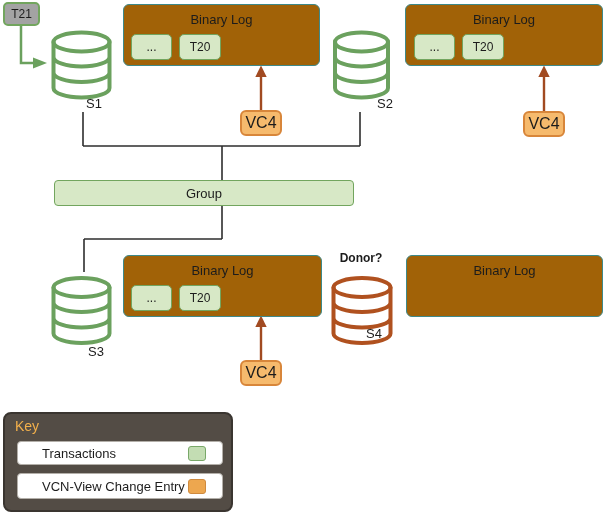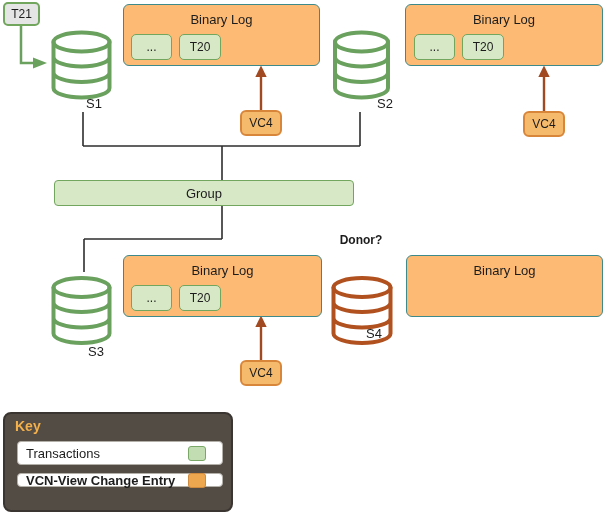--- a/index.html
+++ b/index.html
@@ -6,49 +6,49 @@
   .canvas {
     position:relative; width:606px; height:515px; background:#ffffff;
     font-family:"Liberation Sans", sans-serif; color:#1c1c1c; overflow:hidden;
   }
   .abs { position:absolute; box-sizing:border-box; }
   svg.layer { position:absolute; left:0; top:0; }
 
   .node { display:flex; align-items:center; justify-content:center; }
 
   .green-node {
-    background:#e5e5e5; border:2px solid #72a55e; border-radius:5px;
+    background:#a3a3a3; border:2px solid #72a55e; border-radius:5px;
     font-size:12px;
   }
   .binlog {
-    background:#fdba74; border:1.5px solid #3e8989; border-radius:6px;
+    background:#a16207; border:1.5px solid #3e8989; border-radius:6px;
   }
   .binlog-title { text-align:center; margin-top:7px; font-size:13px; }
   .entries { position:absolute; left:7px; top:29px; display:flex; gap:7px; }
   .entry {
     width:41px; height:26px; box-sizing:border-box;
     background:#d7e8c6; border:1.5px solid #72a55e; border-radius:5px;
     display:flex; align-items:center; justify-content:center; font-size:12px;
   }
   .vc {
     background:#f6ba6d; border:2px solid #d8863a; border-radius:6px;
-    font-size:12px;
+    font-size:16px;
   }
   .group-box {
     background:#d7e8c6; border:1.5px solid #72a55e; border-radius:4px;
     font-size:13px;
   }
   .srv-label { font-size:13px; text-align:right; }
   .donor { font-size:12px; font-weight:bold; text-align:center; }
 
   .key-panel { background:#534c45; border:2px solid #3a3530; border-radius:8px; }
-  .key-title { position:absolute; left:10px; top:4px; color:#f3b04b; font-weight:bold; font-size:14px; }
+  .key-title { position:absolute; left:10px; top:4px; color:#f3b04b; font-weight:normal; font-size:14px; }
   .key-row {
     position:absolute; background:#ffffff; border:1px solid #b3afa9; border-radius:4px;
-    display:flex; align-items:center; padding-left:8px; font-size:13px; box-sizing:border-box;
+    display:flex; align-items:center; padding-left:24px; font-size:13px; box-sizing:border-box;
   }
   .swatch { width:18px; height:15px; border-radius:3px; margin-left:auto; margin-right:16px; box-sizing:border-box; }
   .swatch.green { background:#c3ddb3; border:1.5px solid #79a869; }
   .swatch.orange { background:#eda74f; border:1.5px solid #cf8a3e; }
 </style>
 </head>
 <body>
 
 <div class="canvas">
 
@@ -120,27 +120,27 @@
   <div class="abs node vc" style="left:523px; top:111px; width:42px; height:26px;">VC4</div>
   <div class="abs node vc" style="left:240px; top:360px; width:42px; height:26px;">VC4</div>
 
   <div class="abs node group-box" style="left:54px; top:180px; width:300px; height:26px;">Group</div>
 
   <div class="abs srv-label" style="left:62px; top:96px; width:40px;">S1</div>
   <div class="abs srv-label" style="left:353px; top:96px; width:40px;">S2</div>
   <div class="abs srv-label" style="left:64px; top:344px; width:40px;">S3</div>
   <div class="abs srv-label" style="left:342px; top:326px; width:40px;">S4</div>
 
-  <div class="abs donor" style="left:330px; top:233px; width:62px;">Donor?</div>
+  <div class="abs donor" style="left:330px; top:251px; width:62px;">Donor?</div>
 
   <div class="abs key-panel" style="left:3px; top:412px; width:230px; height:100px;">
     <div class="key-title">Key</div>
     <div class="key-row" style="left:12px; top:27px; width:206px; height:24px;">
       <span>Transactions</span>
       <span class="swatch green"></span>
     </div>
-    <div class="key-row" style="left:12px; top:59px; width:206px; height:14px;font-weight:bold;">
+    <div class="key-row" style="left:12px; top:59px; width:206px; height:26px;">
       <span>VCN-View Change Entry</span>
       <span class="swatch orange"></span>
     </div>
   </div>
 
 </div>
 
 </body></html>

